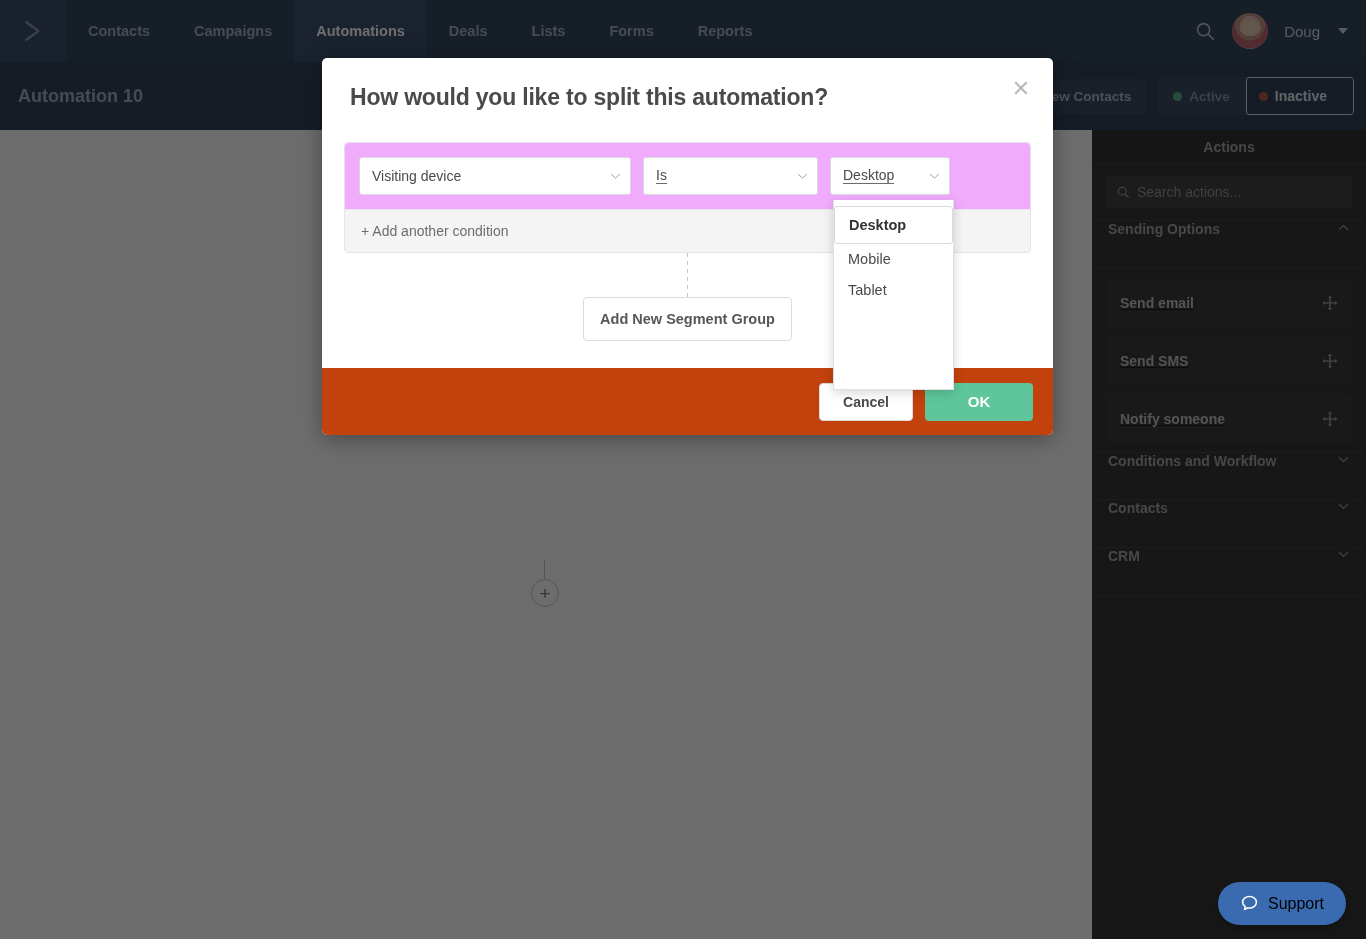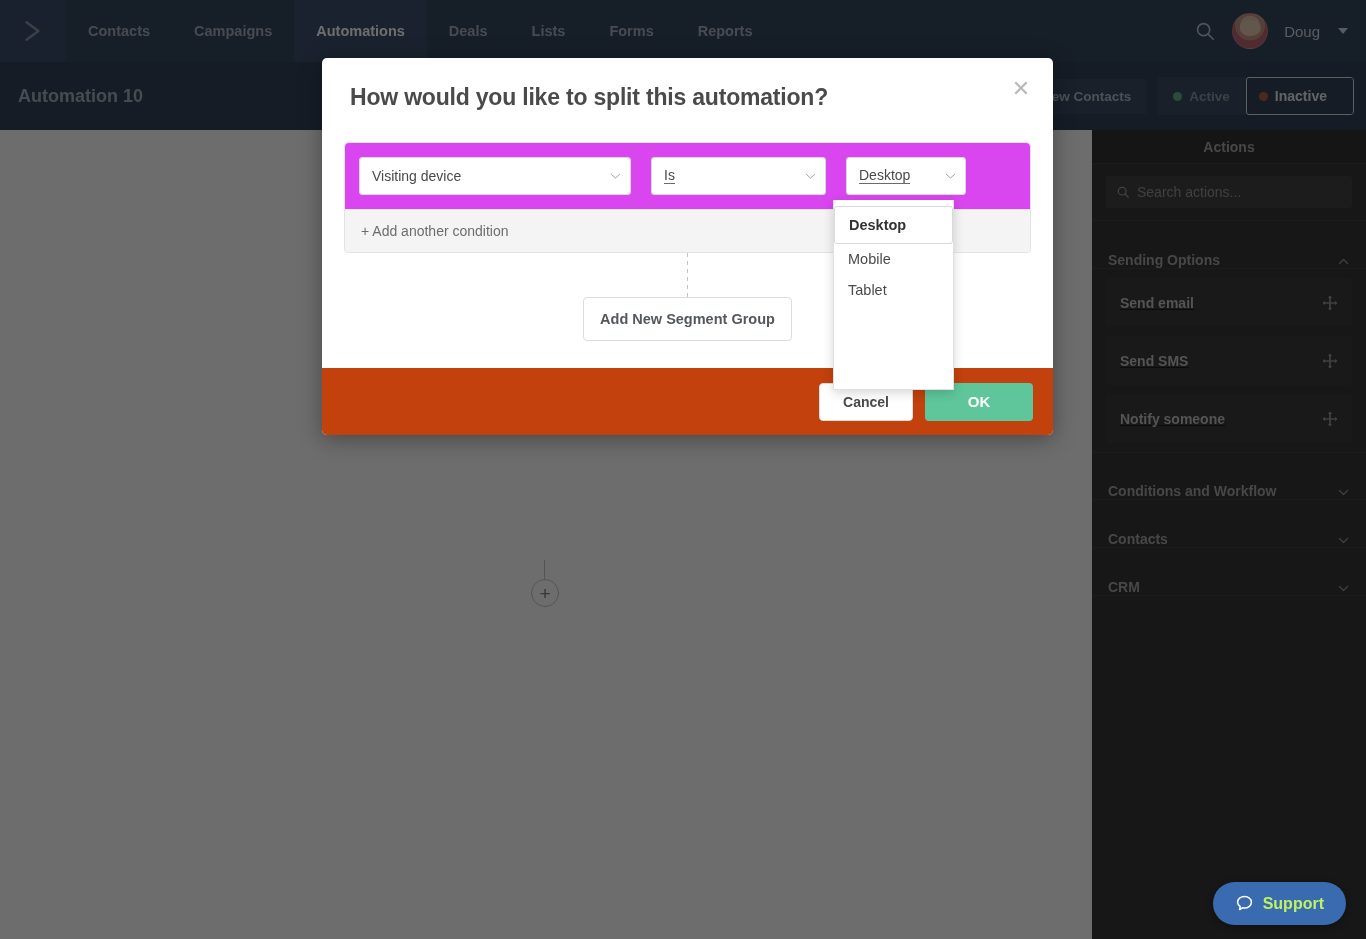--- a/index.html
+++ b/index.html
@@ -101,21 +101,21 @@
     background: #1a1a1a; border-bottom: 1px solid #2b2b2b;
   }
   .sb-searchwrap { padding: 12px 14px; border-bottom: 1px solid #2b2b2b; }
   .sb-search {
     height: 32px; background: #2a2a2a; border-radius: 3px;
     display:flex; align-items:center; gap: 7px; padding: 0 10px;
   }
   .sb-search svg { flex: 0 0 auto; }
   .sb-search span { color:#8a8a8a; font-size: 14px; }
   .sb-group {
-    height: 48px; display:flex; align-items:flex-end; padding: 0 16px;
+    height: 48px; display:flex; align-items:flex-start; padding: 0 16px;
     border-bottom: 1px solid #2b2b2b; cursor:pointer;
   }
   .sb-group-label { color: #9b9b9b; font-size: 14px; font-weight: bold; flex:1; }
   .chev { width: 13px; height: 13px; display:block; }
   .sb-action {
     height: 49px; margin: 0 14px; display:flex; align-items:center;
     background: #232323; border-radius: 3px; padding: 0 14px;
     cursor: grab;
     text-decoration: underline;
   }
@@ -145,21 +145,21 @@
     color:#b9b9b9; font-size:22px; line-height:22px; text-align:center; cursor:pointer;
     font-weight: 300;
   }
   .modal-body { flex:1; padding: 31px 22px 0 22px; position: relative; }
 
   .cond-group {
     border: 1px solid #e3e3e3; border-radius: 4px; overflow: visible;
     background:#fff;
   }
   .cond-row {
-    display:flex; gap: 20px; padding: 14px 14px; background:#d946ef;
+    display:flex; gap: 12px; padding: 14px 14px; background:#f0abfc;
     border-top-left-radius:4px; border-top-right-radius:4px;
   }
   .sel {
     position: relative; height: 38px; border: 1px solid #d9d9d9; border-radius: 3px;
     background:#fff; display:flex; align-items:center; padding: 0 26px 0 12px;
     font-size: 14px; color: #4a4a4a; cursor: pointer; user-select:none;
   }
   .sel .schev {
     position:absolute; right: 9px; top: 50%; margin-top:-4px;
   }
@@ -212,21 +212,21 @@
   }
   .dd-opt.sel { font-weight: bold; color:#333; }
 
   
   .support {
     position:absolute; right: 20px; bottom: 14px; z-index: 30;
     background:#3a6bb0; border-radius: 22px; height: 43px;
     display:flex; align-items:center; gap: 9px; padding: 0 22px;
     cursor:pointer; box-shadow: 0 2px 7px rgba(0,0,0,0.3);
   }
-  .support span { color:#bef264; font-size:16px; font-weight:bold; }
+  .support span { color:#000000; font-size:16px; font-weight:normal; }
 </style>
 </head>
 <body>
 
 <div id="app">
 
   <div class="topnav">
     <div class="logo-cell">
       <svg class="logo-chev" viewBox="0 0 24 24">
         <path d="M6 4 L17 12 L6 20" fill="none" stroke="#7d8a9b" stroke-width="2.2" stroke-linecap="round" stroke-linejoin="round"></path>

